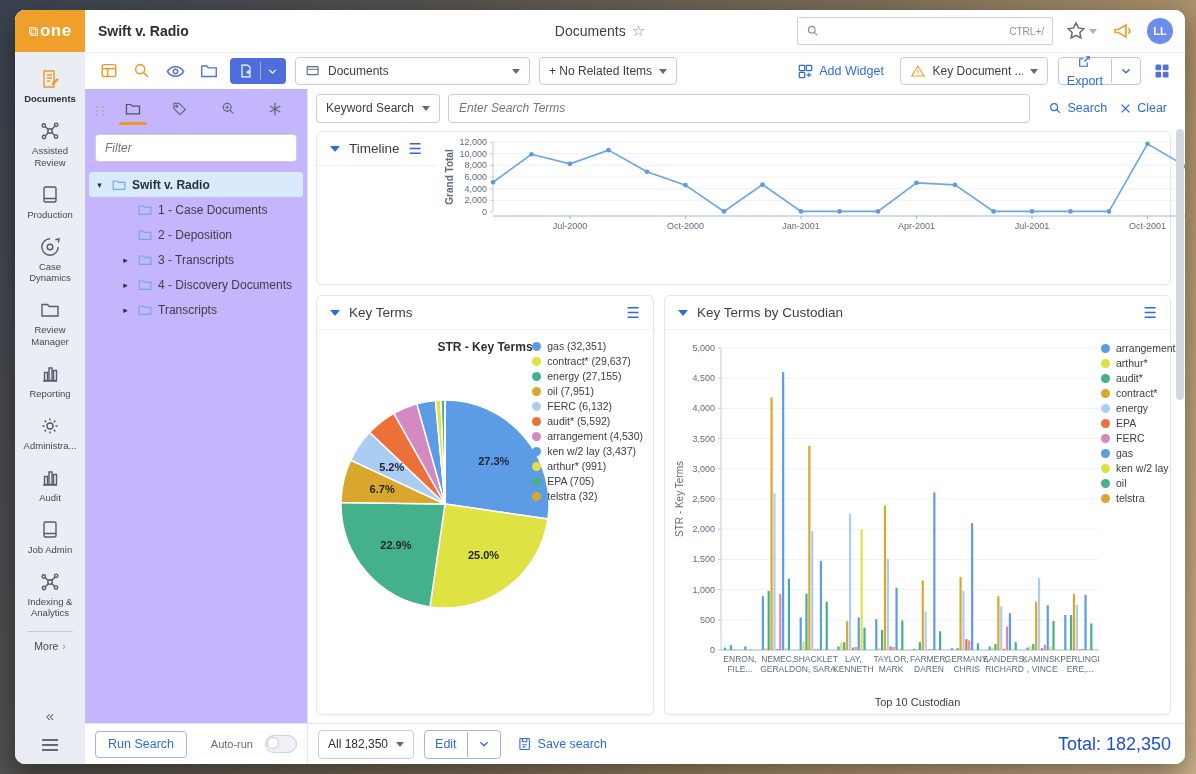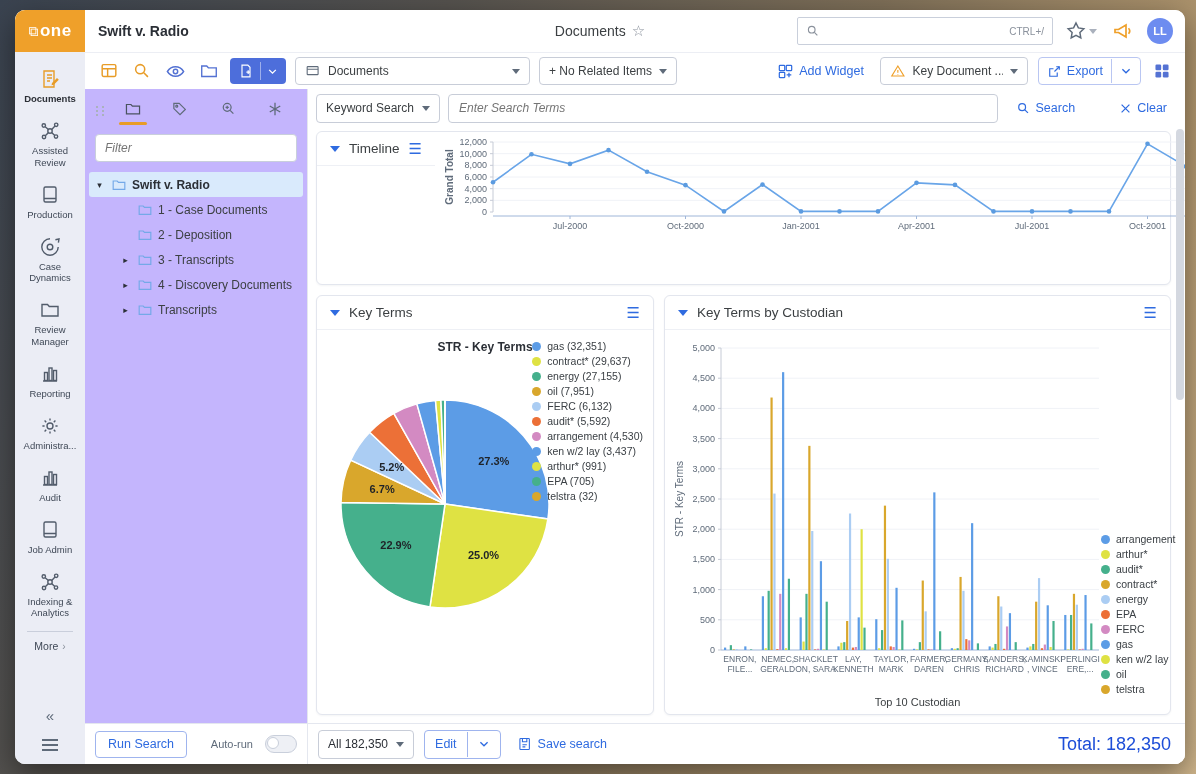--- a/index.html
+++ b/index.html
@@ -46,21 +46,21 @@
   .tb-ic{background:none;border:none;padding:2px;cursor:pointer;display:flex;align-items:center;}
   .tb-blue-btn{background:#4d6edb;border:none;border-radius:4px;height:26px;display:flex;align-items:center;cursor:pointer;padding:0 2px;}
   .tb-blue-btn .seg{padding:0 6px;display:flex;align-items:center;color:#fff;}
   .tb-blue-btn .sep{width:1px;height:18px;background:rgba(255,255,255,.45);}
   .dd{height:26px;border:1px solid #c8cdd8;border-radius:4px;display:flex;align-items:center;gap:7px;padding:0 9px;font-size:12px;color:#3c4043;cursor:pointer;background:#fff;}
   .dd.views{width:215px;}
   .caret{width:0;height:0;border-left:4px solid transparent;border-right:4px solid transparent;border-top:5px solid #5f6b7a;}
   .tb-right{margin-left:auto;display:flex;align-items:center;gap:10px;}
   .link-blue{color:#2f6be0;font-size:12.5px;display:flex;align-items:center;gap:5px;background:none;border:none;cursor:pointer;font-family:inherit;}
   .export-btn{height:26px;border:1px solid #b9c6f2;border-radius:4px;display:flex;align-items:center;background:#fff;cursor:pointer;}
-  .export-btn .seg{padding:0 8px;display:flex;align-items:center;gap:5px;color:#2f6be0;font-size:12.5px;}
+  .export-btn .seg{padding:0 8px;display:flex;align-items:center;gap:5px;color:#2f6be0;font-size:12.5px;flex-direction:column;}
   .export-btn .sep{width:1px;height:24px;background:#b9c6f2;}
   
   .content{flex:1;display:flex;min-height:0;}
   .leftpanel{width:222px;flex:0 0 222px;border-right:1px solid #e4e7ef;display:flex;flex-direction:column;min-height:0;background:#c4b5fd;}
   .lp-tabs{display:flex;align-items:center;gap:4px;padding:7px 10px 0 8px;}
   .lp-tab{flex:1;display:flex;justify-content:center;padding:4px 0 7px;cursor:pointer;color:#5f6b7a;position:relative;}
   .lp-tab.active{color:#4a5360;}
   .lp-tab.active::after{content:"";position:absolute;left:8px;right:8px;bottom:0;height:3px;background:#e89c27;border-radius:2px;}
   .drag-dots{color:#aab1bd;display:flex;flex-direction:column;gap:2px;padding:0 2px;cursor:grab;}
   .drag-dots i{display:block;width:10px;height:2px;background:radial-gradient(circle at 2px 1px,#aab1bd 1.1px,transparent 1.3px),radial-gradient(circle at 8px 1px,#aab1bd 1.1px,transparent 1.3px);}
@@ -78,42 +78,42 @@
   .lp-footer{margin-top:auto;border-top:1px solid #e4e7ef;height:40px;flex:0 0 40px;display:flex;align-items:center;padding:0 10px;gap:12px;background:#fff;}
   .run-btn{height:27px;border:1px solid #9fb4ee;border-radius:4px;background:#fff;color:#2f6be0;font-size:12.5px;padding:0 12px;cursor:pointer;font-family:inherit;}
   .autorun{font-size:11px;color:#5f6b7a;margin-left:auto;}
   .toggle{width:30px;height:16px;border:1px solid #c9cfdb;border-radius:9px;background:#eef0f5;position:relative;cursor:pointer;}
   .toggle .knob{position:absolute;left:1px;top:1px;width:12px;height:12px;border-radius:50%;background:#fff;border:1px solid #c9cfdb;box-sizing:border-box;}
   
   .main{flex:1;display:flex;flex-direction:column;min-width:0;background:#fff;}
   .searchrow{flex:0 0 34px;display:flex;align-items:center;gap:8px;padding:2px 12px 0 8px;}
   .kw-dd{height:27px;border:1px solid #c8cdd8;border-radius:4px;display:flex;align-items:center;gap:8px;padding:0 9px;font-size:12px;color:#3c4043;cursor:pointer;}
   .kw-input{flex:1;height:27px;border:1px solid #c8cdd8;border-radius:4px;padding:0 10px;font-size:12px;font-style:italic;color:#6b7482;outline:none;font-family:inherit;}
-  .sr-actions{display:flex;gap:32px;padding-left:4px;}
+  .sr-actions{display:flex;gap:0;padding-left:4px;}
   
   .dash{flex:1;min-height:0;position:relative;padding:6px 14px 0 8px;display:flex;flex-direction:column;gap:10px;overflow:hidden;background:#fff;}
   .panel{border:1px solid #e3e6ee;border-radius:6px;background:#fff;box-shadow:0 1px 2px rgba(40,50,80,.05);}
   .panel-hd{height:33px;display:flex;align-items:center;gap:9px;padding:0 13px;border-bottom:1px solid #eef0f5;}
   .panel-hd .title{font-size:13.5px;color:#3c4043;}
   .caret-blue{width:0;height:0;border-left:5px solid transparent;border-right:5px solid transparent;border-top:6px solid #2f6be0;cursor:pointer;}
   .menu-ic{margin-left:auto;color:#2f6be0;font-size:15px;cursor:pointer;line-height:1;}
   .tl-panel{flex:0 0 152px;display:flex;flex-direction:row;}
   .tl-body{flex:1;position:relative;padding:2px 6px 0 6px;}
   .chart-caption{text-align:center;font-size:11px;color:#3c4043;padding:1px 0 6px;}
   .row2{flex:0 0 420px;display:flex;gap:10px;min-height:0;}
   .kt-panel{width:336px;flex:0 0 336px;display:flex;flex-direction:column;position:relative;}
   .kt-title{font-size:12px;font-weight:bold;color:#2b2f36;text-align:center;padding:10px 0 0;}
   .legend{display:flex;flex-direction:column;gap:3px;}
   .lg-row{display:flex;align-items:center;gap:6px;cursor:pointer;}
   .lg-dot{width:9px;height:9px;border-radius:50%;flex:0 0 9px;}
   .lg-lbl{font-size:10.5px;color:#3b4045;white-space:nowrap;}
   .kt-legend{position:absolute;right:10px;top:44px;}
   .cu-panel{flex:1;display:flex;flex-direction:column;min-width:0;position:relative;}
   .cu-body{flex:1;display:flex;padding:4px 4px 0 6px;}
-  .cu-legend{width:92px;flex:0 0 92px;padding-top:8px;justify-content:flex-end;}
+  .cu-legend{width:92px;flex:0 0 92px;padding-top:8px;}
   .dash-scroll{position:absolute;right:1px;top:4px;width:8px;bottom:4px;}
   .dash-thumb{position:absolute;top:0;left:0;width:8px;height:46%;border-radius:4px;background:#d4d8e0;cursor:pointer;}
   
   .bottombar{flex:0 0 40px;border-top:1px solid #e4e7ef;display:flex;align-items:center;gap:10px;padding:0 14px 0 10px;background:#fff;}
   .bb-box{height:27px;border:1px solid #c8cdd8;border-radius:4px;display:flex;align-items:center;gap:8px;padding:0 9px;font-size:12px;color:#2b2f36;cursor:pointer;background:#fff;}
   .edit-btn{height:27px;border:1px solid #9fb4ee;border-radius:4px;display:flex;align-items:center;cursor:pointer;background:#fff;}
   .edit-btn .seg{padding:0 10px;color:#2f6be0;font-size:12.5px;display:flex;align-items:center;}
   .edit-btn .sep{width:1px;height:25px;background:#9fb4ee;}
   .total{margin-left:auto;font-size:18px;color:#1d4ed8;}
   svg.ic{display:block;}

